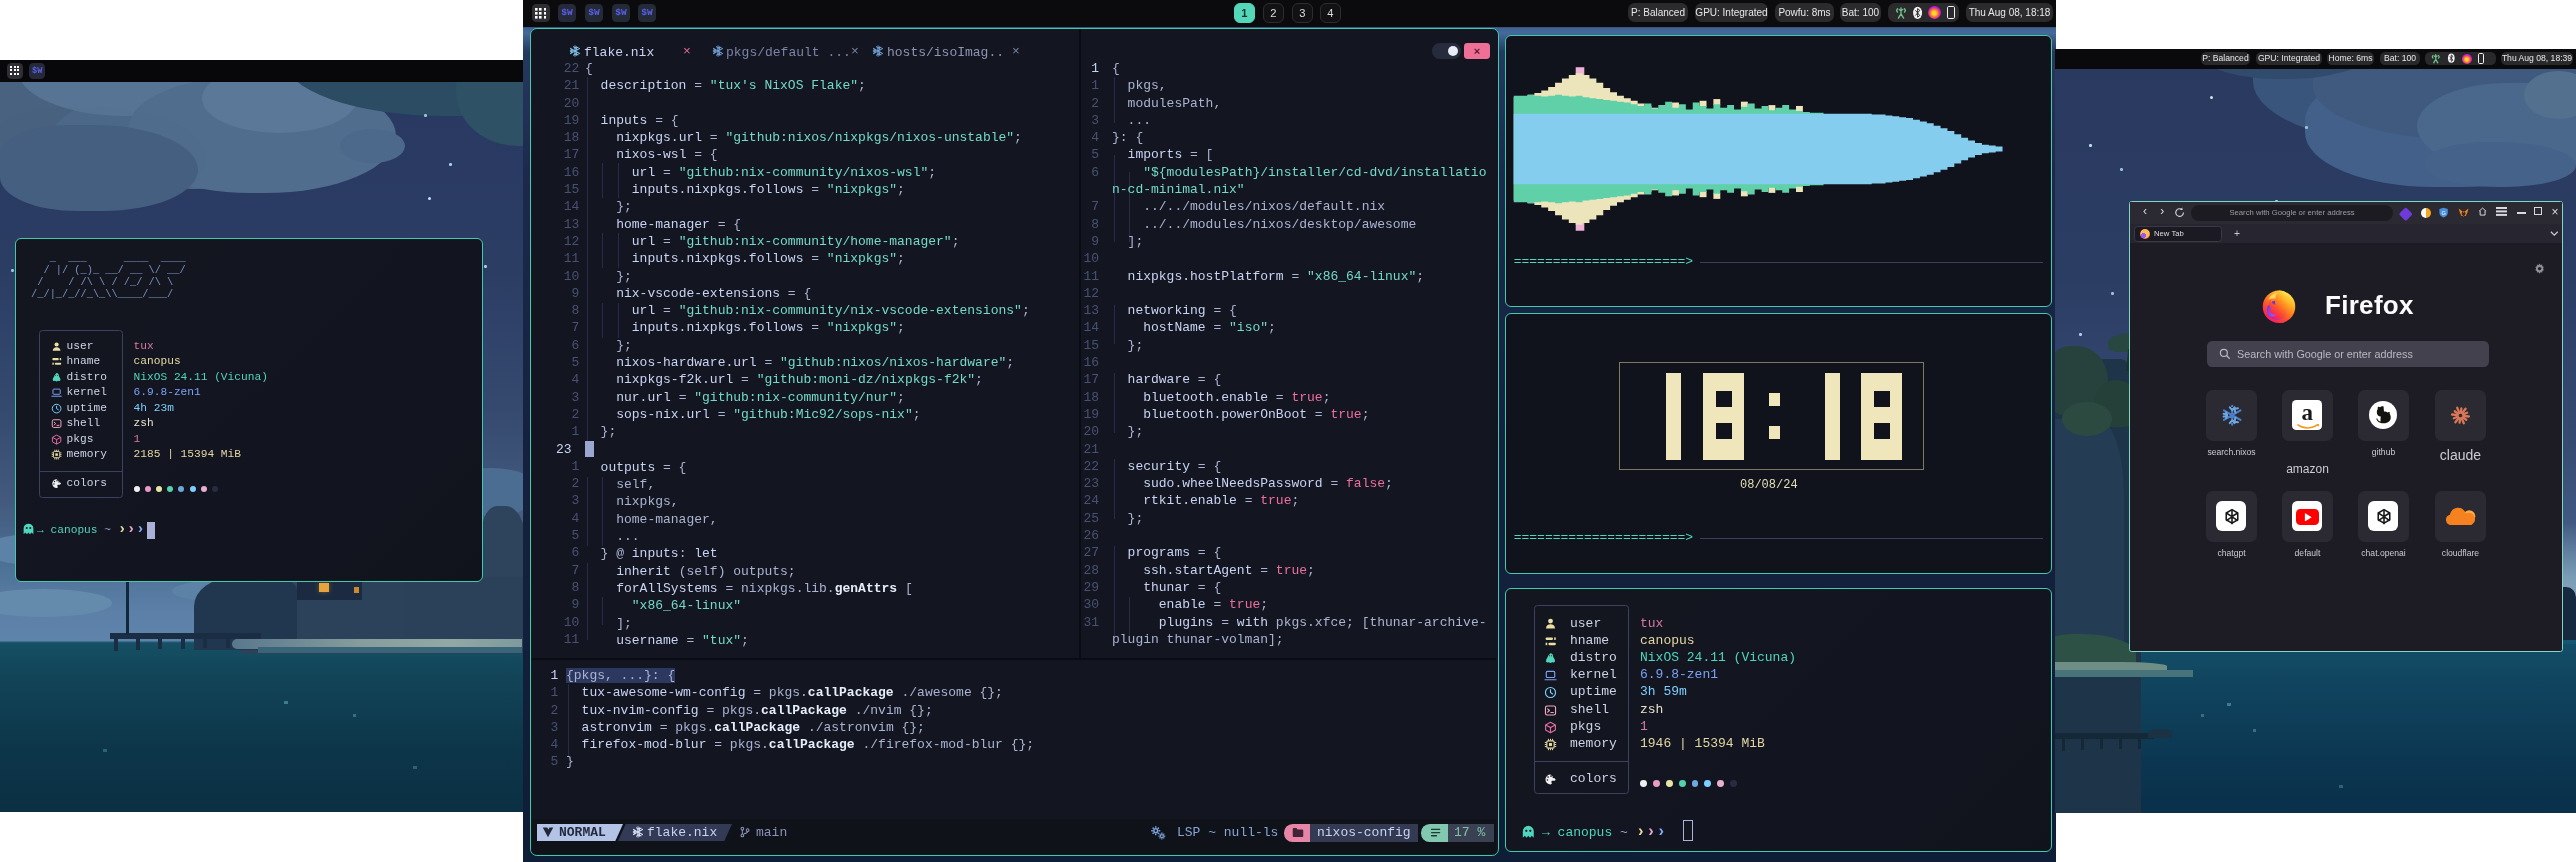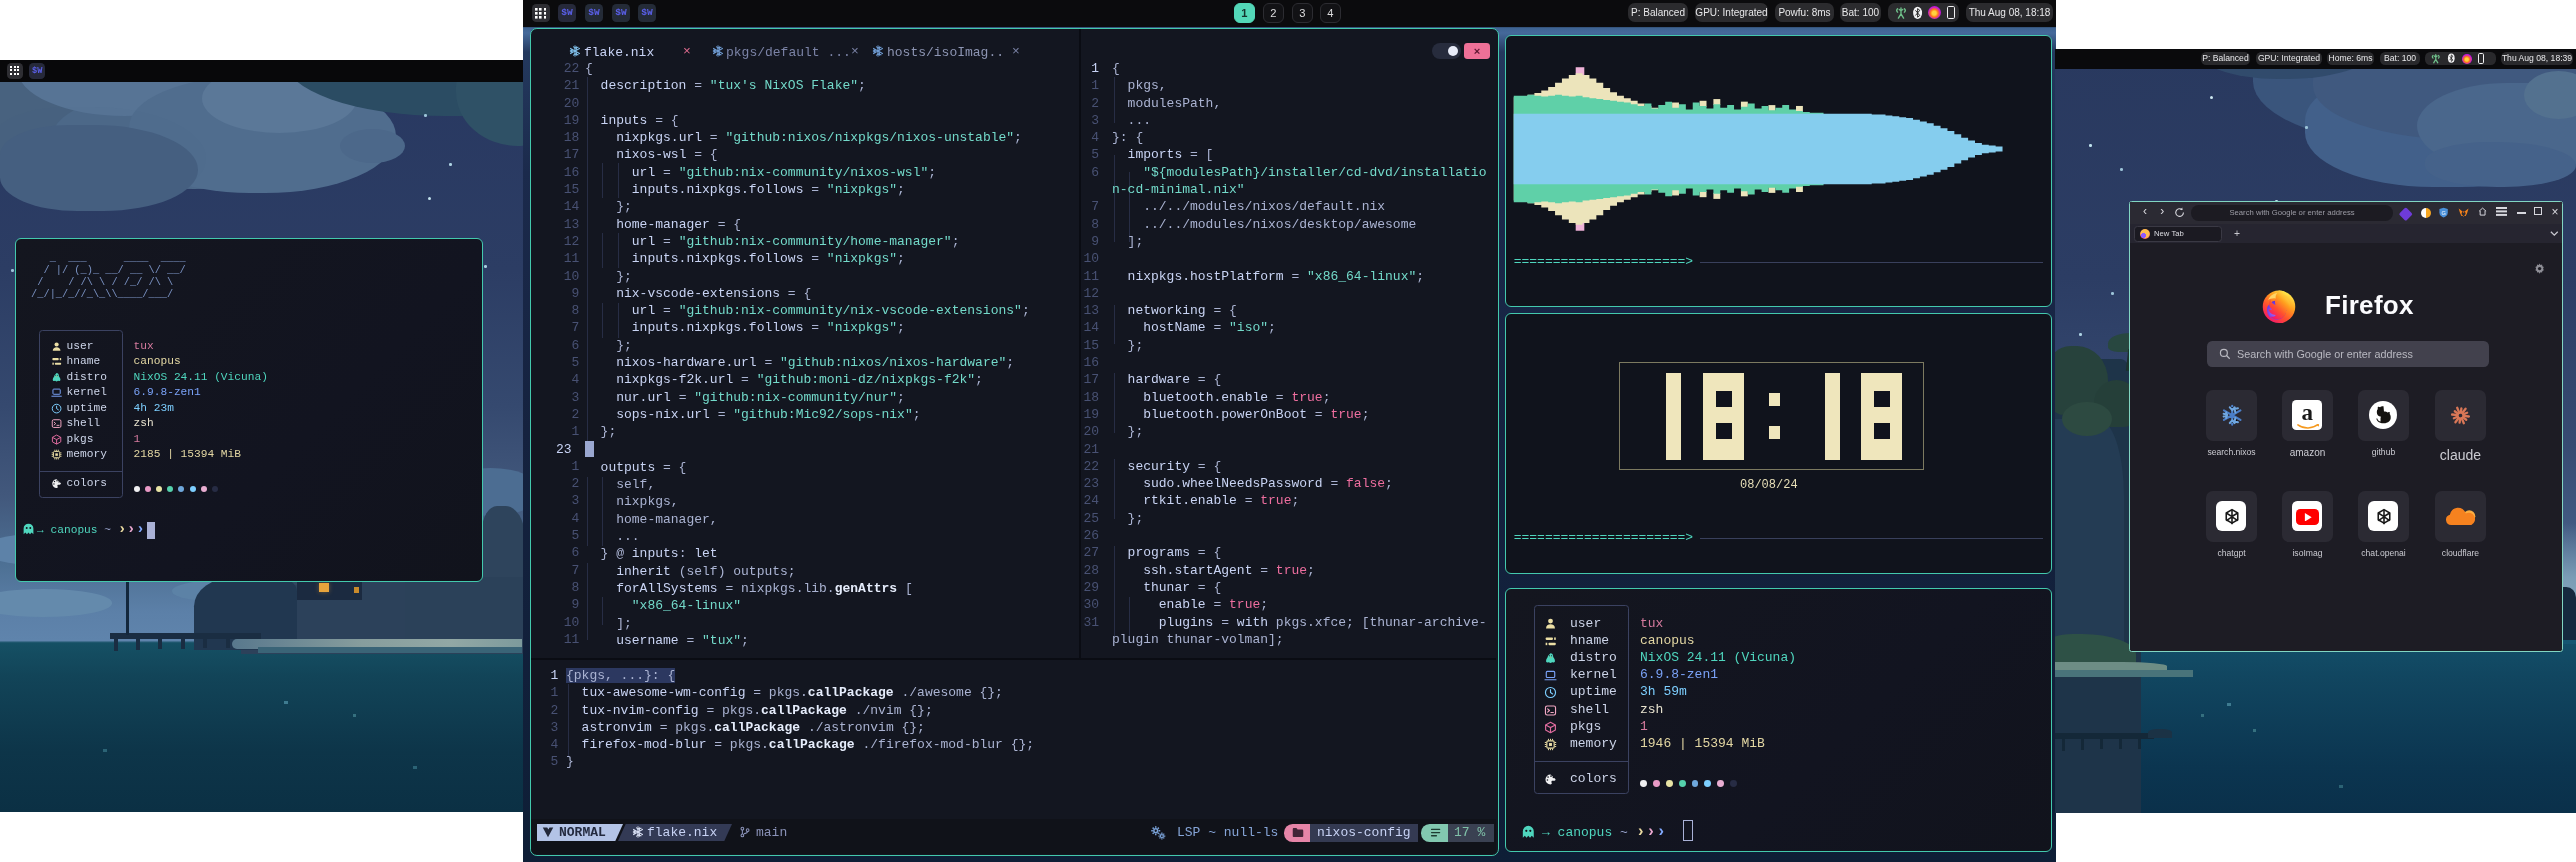--- a/index.html
+++ b/index.html
@@ -708,21 +708,21 @@
     </div>
 <div class="a" style="left:63px;top:245px;width:77px;text-align:center;font-size:8.6px;color:#cbcbd2">search.nixos</div>
 <div class="a" style="left:152px;top:188px;width:51px;height:51px;background:#2b2a33;border-radius:6.9px">
       <div class="a" style="left:10.3px;top:10.3px;width:30px;height:30px;background:#fff;border-radius:4.3px"></div>
 <div class="a" style="left:10.3px;top:9.5px;width:30px;height:26px;font-family:'Liberation Serif',serif;font-weight:bold;font-size:23px;color:#181818;text-align:center">a</div>
 <svg class="a" style="left:14.6px;top:34px" width="22.4" height="6" viewBox="0 0 26 7">
         <path d="M1 1c7 5 17 5 24-1" fill="none" stroke="#f5991e" stroke-width="1.8" stroke-linecap="round"></path>
         <path d="M25 0l1 3-3-1z" fill="#f5991e"></path>
       </svg>
     </div>
-<div class="a" style="left:139px;top:245px;width:77px;text-align:center;font-size:10px;color:#cbcbd2">amazon</div>
+<div class="a" style="left:139px;top:260px;width:77px;text-align:center;font-size:12px;color:#cbcbd2">amazon</div>
 <div class="a" style="left:228px;top:188px;width:51px;height:51px;background:#2b2a33;border-radius:6.9px">
       <div class="a" style="left:11.2px;top:11.2px;width:28px;height:28px;background:#fff;border-radius:50%"></div>
 <svg class="a" style="left:13.8px;top:13px" width="23" height="23" viewBox="0 0 24 24">
         <path d="M12 2.5c-2 0-3 .5-3.5 1-.6-.3-1.6-.6-2.4-.4-.3.8-.2 1.7 0 2.2-.7.8-1.1 1.8-1.1 3 0 3.4 1.9 4.6 4.4 5-.3.4-.5 1-.5 1.7v3.2c0 .5-2.9-.4-3.4-2.9h-1c.4 2.5 2 3.9 4.4 4.4 0 0 .2.3 1.1.3h4c.9 0 1.1-.3 1.1-.3 2.4-.5 4-1.9 4.4-4.4.3-2.7-.5-4-1.1-4.7.2-.5.3-1.4 0-2.2-.8-.2-1.8.1-2.4.4-.5-.5-1.5-1-3.5-1z" fill="#14120f" transform="translate(0,1)"></path>
       </svg>
     </div>
 <div class="a" style="left:215px;top:245px;width:77px;text-align:center;font-size:8.6px;color:#cbcbd2">github</div>
 <div class="a" style="left:305px;top:188px;width:51px;height:51px;background:#2b2a33;border-radius:6.9px">
       <svg class="a" style="left:13px;top:13px" width="25" height="25" viewBox="0 0 28 28">
         <g stroke="#d97757" stroke-width="2.6" stroke-linecap="round">
@@ -752,21 +752,21 @@
       </svg>
     </div>
 <div class="a" style="left:63px;top:346px;width:77px;text-align:center;font-size:8.6px;color:#cbcbd2">chatgpt</div>
 <div class="a" style="left:152px;top:289px;width:51px;height:51px;background:#2b2a33;border-radius:6.9px">
       <div class="a" style="left:10.3px;top:10.3px;width:30px;height:30px;background:#fff;border-radius:5.2px"></div>
 <div class="a" style="left:13.8px;top:18px;width:23px;height:15.5px;background:#f00;border-radius:4.3px"></div>
 <svg class="a" style="left:22.4px;top:21.5px" width="7.7" height="8.6" viewBox="0 0 9 10">
         <path d="M1 0l8 5-8 5z" fill="#fff"></path>
       </svg>
     </div>
-<div class="a" style="left:139px;top:346px;width:77px;text-align:center;font-size:8.6px;color:#cbcbd2">isoImag</div>
+<div class="a" style="left:139px;top:346px;width:77px;text-align:center;font-size:8.6px;color:#cbcbd2">default</div>
 <div class="a" style="left:228px;top:289px;width:51px;height:51px;background:#2b2a33;border-radius:6.9px">
       <div class="a" style="left:10.3px;top:10.3px;width:30px;height:30px;background:#fff;border-radius:6px"></div>
 <svg class="a" style="left:15.5px;top:15.5px" width="20" height="20" viewBox="0 0 24 24">
         <g fill="none" stroke="#191919" stroke-width="1.9" stroke-linejoin="round">
           <path d="M12 3.2l6.9 4v8.1l-6.9 4-6.9-4V7.2z"></path>
           <path d="M12 3.2v8.3M18.9 7.2l-7 4.2M5.1 7.2l7 4.3M12 20.6v-8.5M5.1 16.3l7-4.4M18.9 16.3l-6.8-4.5"></path>
         </g>
       </svg>
     </div>
 <div class="a" style="left:215px;top:346px;width:77px;text-align:center;font-size:8.6px;color:#cbcbd2">chat.openai</div>

